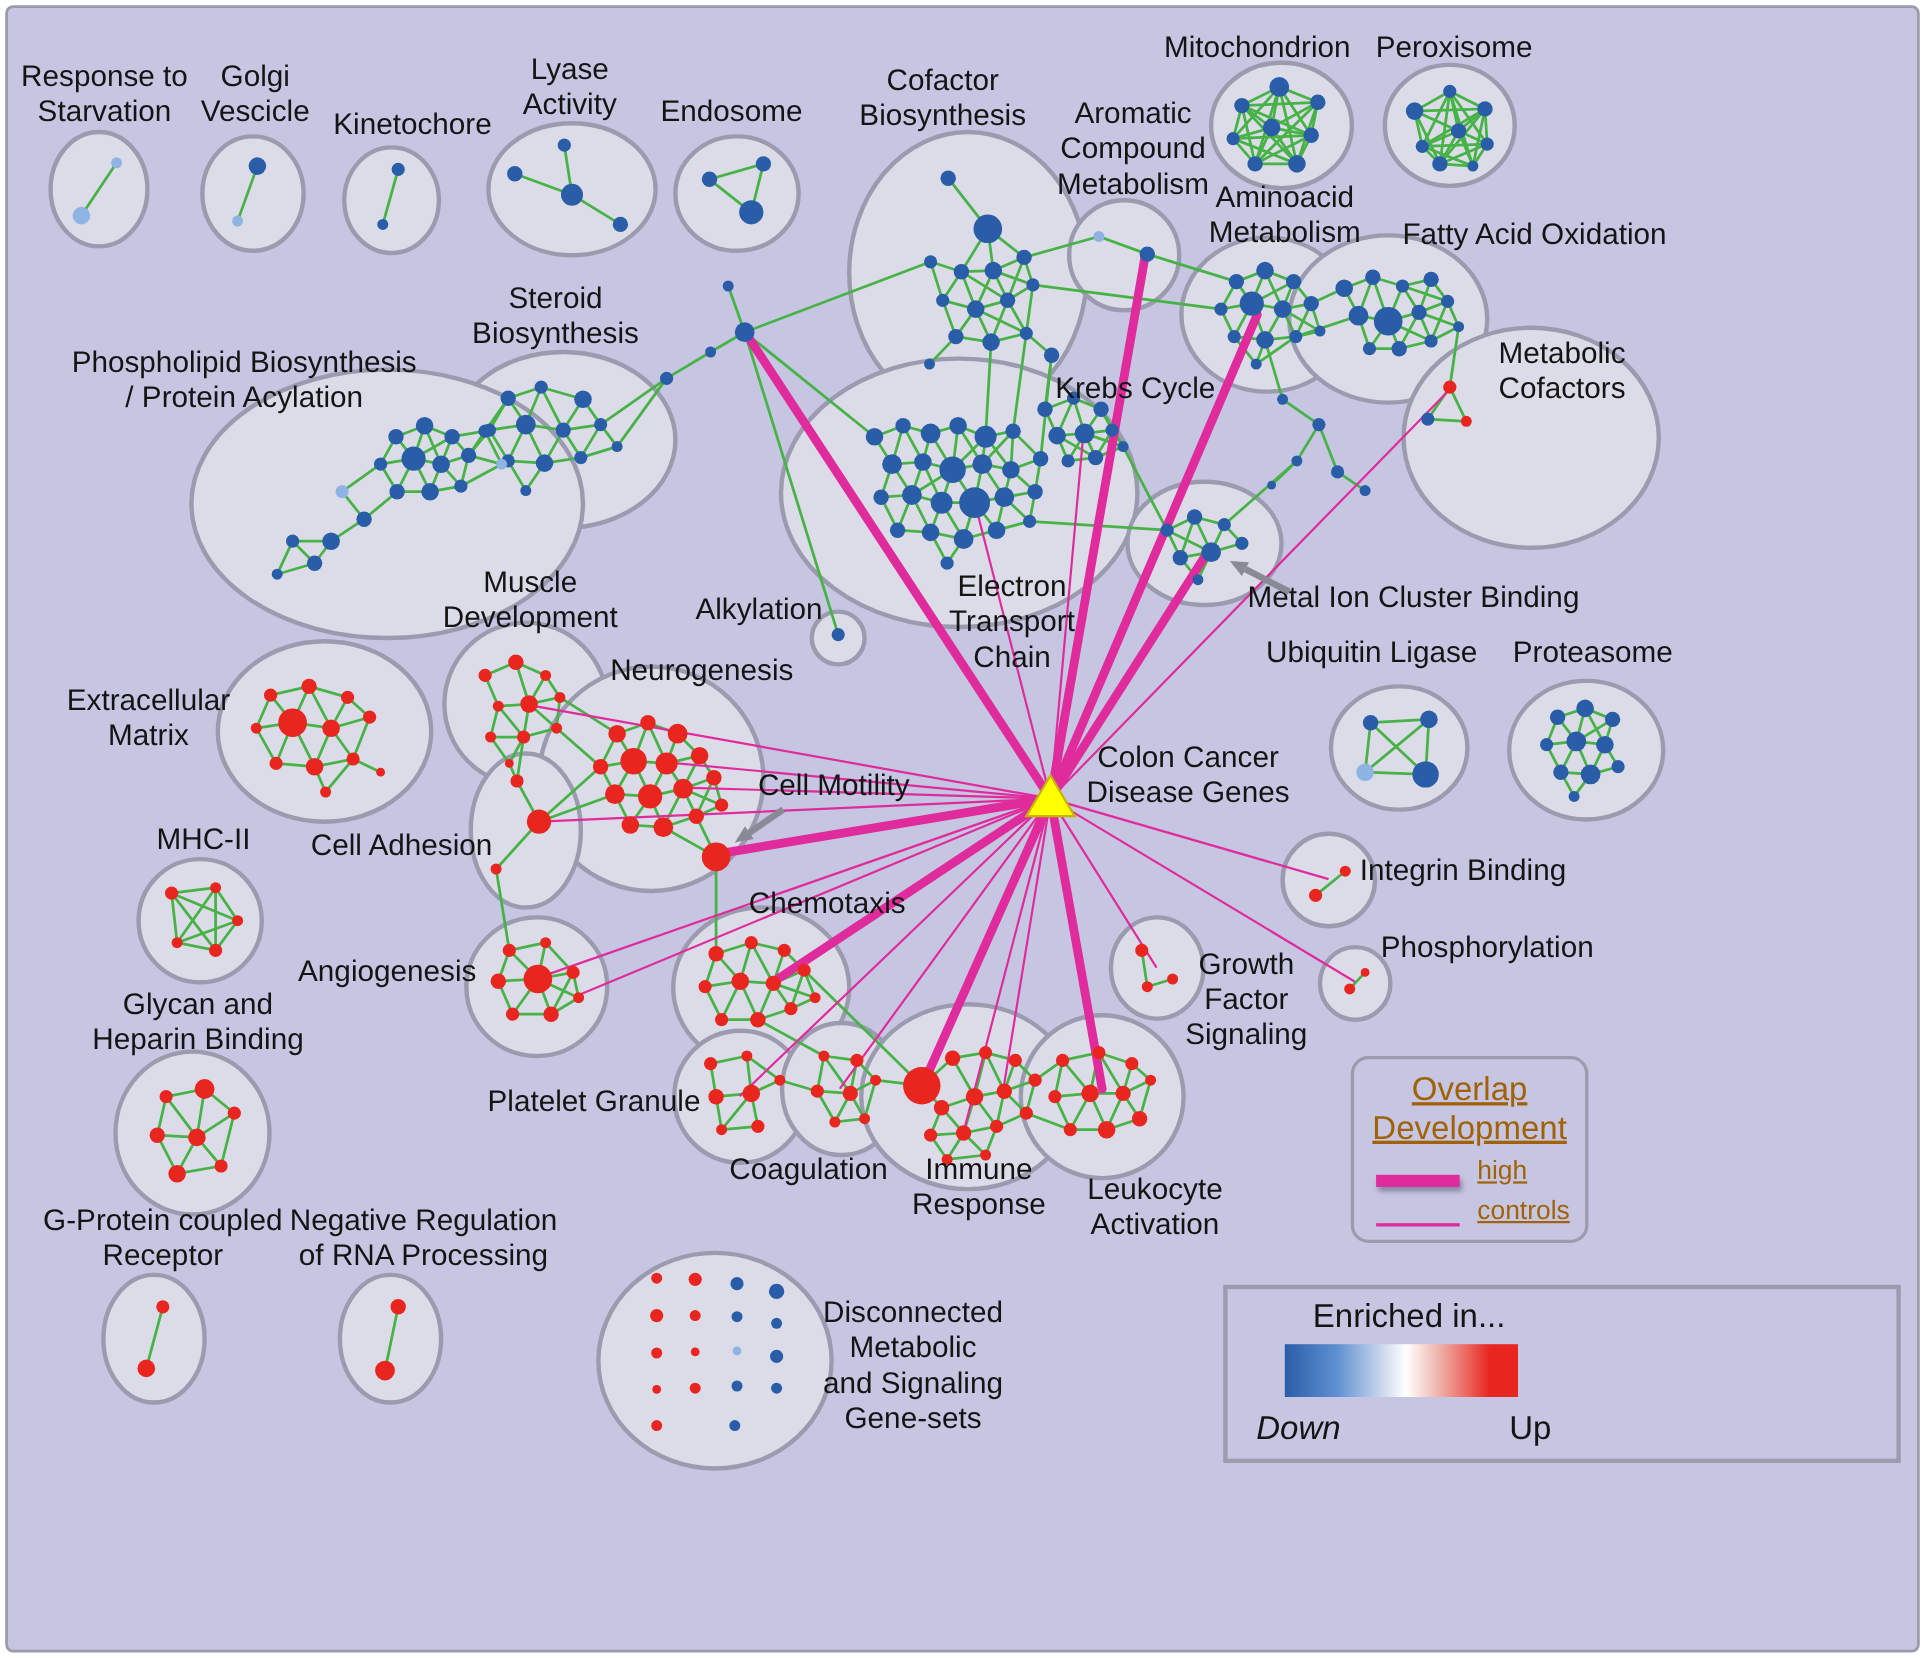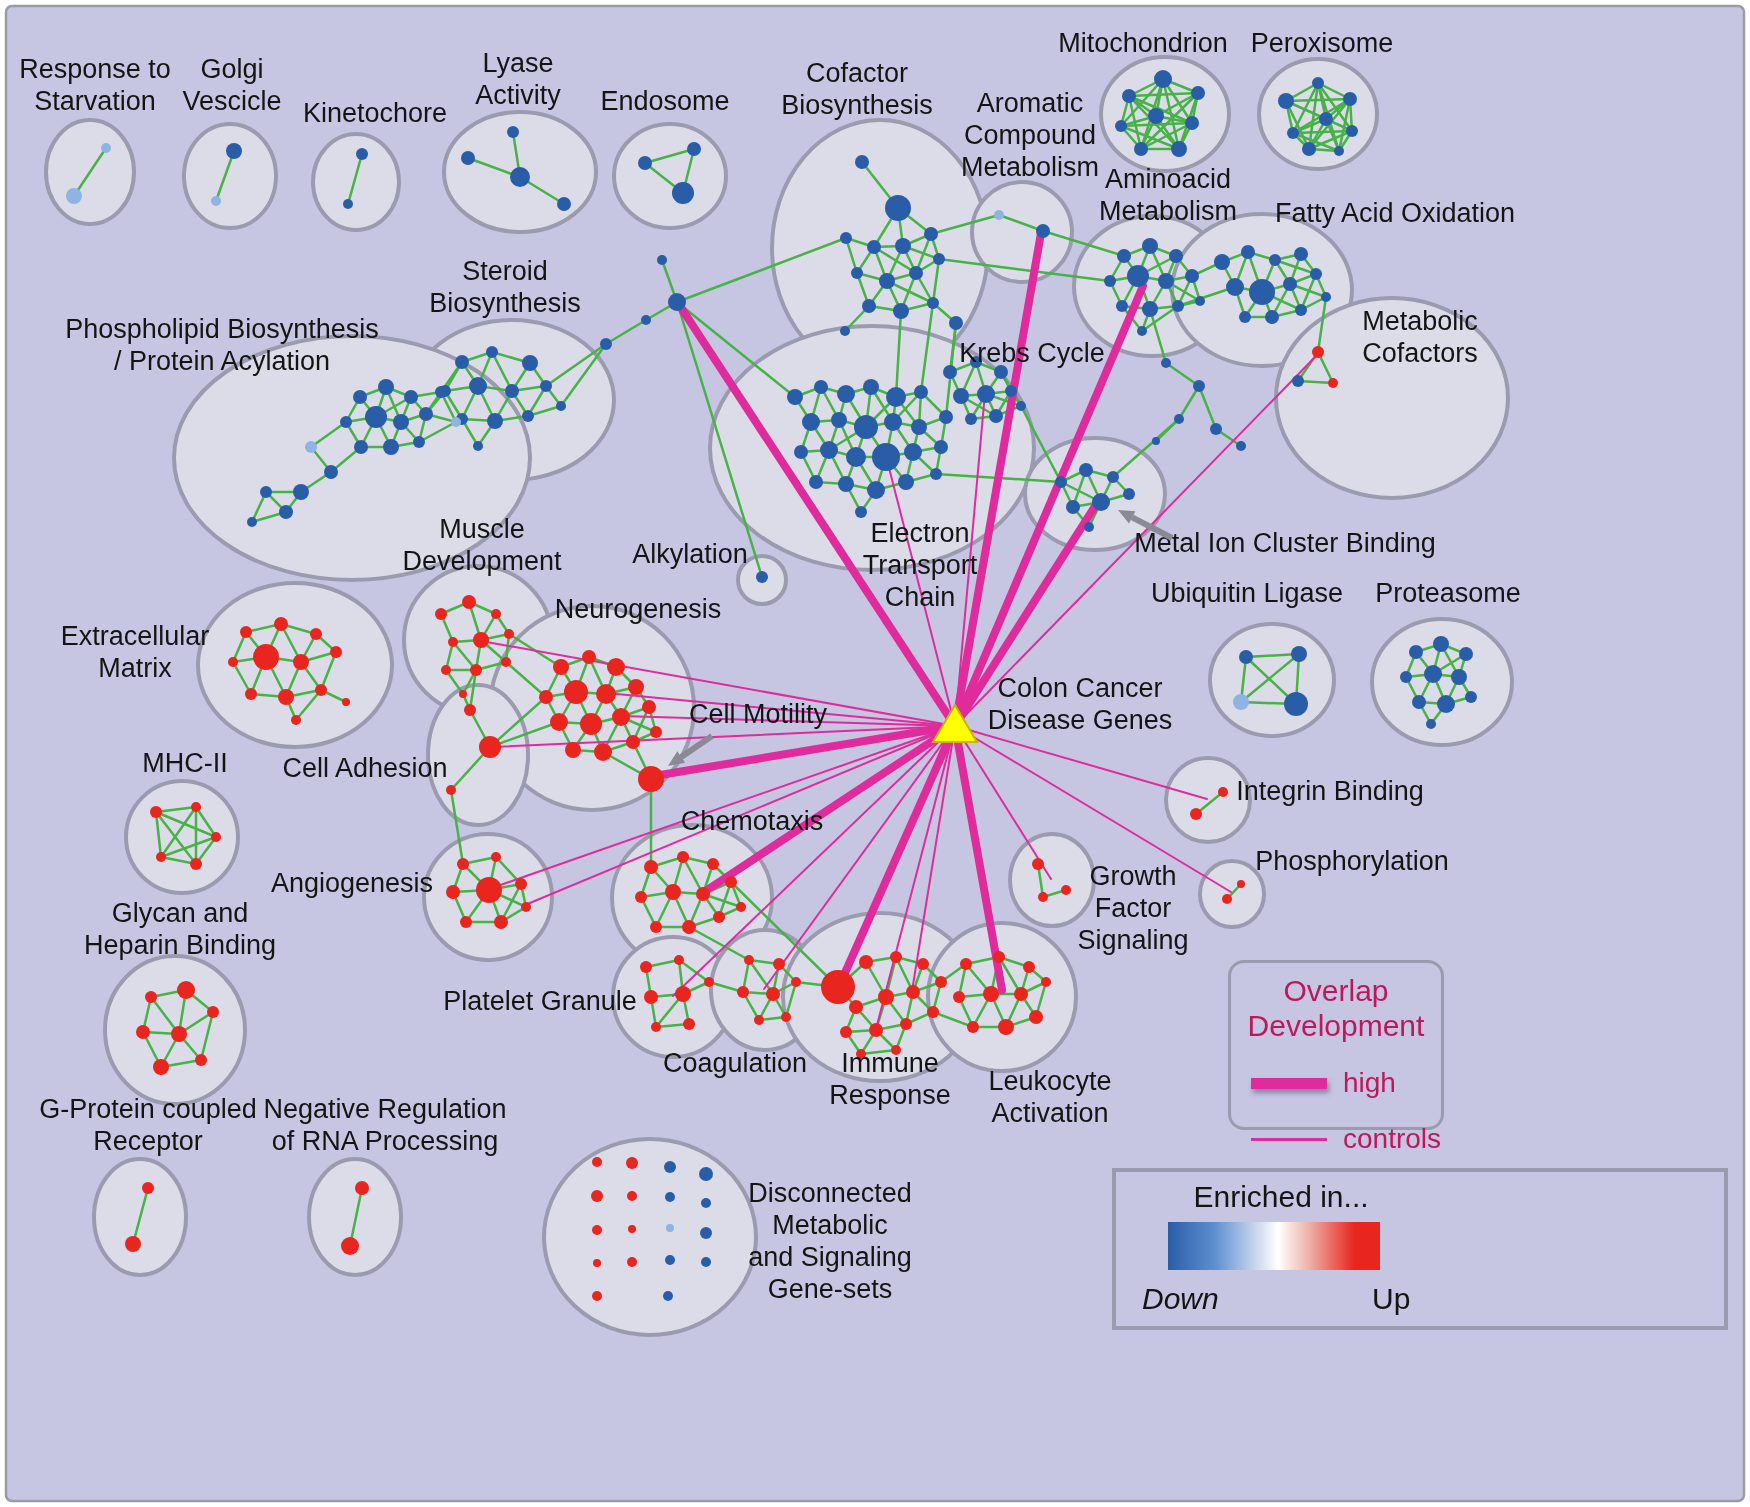--- a/index.html
+++ b/index.html
@@ -1,22 +1,22 @@
 <!DOCTYPE html>
 <html style="--magenta: #e02b9d; --frame: #9b9bb0; --gblue: #2a5da8; --gred: #e8251f;"><head>
 <meta charset="utf-8">
 <style>
   html,body{margin:0;padding:0;background:#ffffff;}
   .page{position:relative;width:1750px;height:1507px;font-family:"Liberation Sans",sans-serif;overflow:hidden;}
   .page svg{position:absolute;left:0;top:0;}
   .lbl{font-family:"Liberation Sans",sans-serif;font-size:27px;fill:#141414;}
   .legend-overlap{position:absolute;left:1228px;top:960px;width:216px;height:170px;border:3px solid var(--frame,#85859a);
-    border-radius:16px;box-sizing:border-box;color:#be185d;z-index:5;}
+    border-radius:16px;box-sizing:border-box;color:#a16207;z-index:5;text-decoration:underline;}
   .lo-title{text-align:center;font-size:30px;line-height:35px;margin-top:10px;}
-  .lo-row{display:flex;align-items:center;gap:16px;margin:24px 0 0 20px;font-size:28px;}
+  .lo-row{display:flex;align-items:flex-end;gap:16px;margin:8px 0 0 20px;font-size:24px;}
   .sw-high{width:76px;height:11px;background:var(--magenta,#e02b9d);box-shadow:2px 4px 5px rgba(80,80,115,.55);flex:0 0 auto;}
   .sw-mod{width:76px;height:3px;background:var(--magenta,#e02b9d);flex:0 0 auto;}
   .legend-enriched{position:absolute;left:1112px;top:1168px;width:616px;height:162px;border:4px solid var(--frame,#85859a);
     box-sizing:border-box;color:#141414;z-index:5;}
   .le-title{position:absolute;left:0;top:8px;width:330px;text-align:center;font-size:30px;}
   .le-bar{position:absolute;left:52px;top:50px;width:212px;height:48px;
     background:linear-gradient(to right,var(--gblue,#2050b8) 0%,#5d8fd0 22%,#cdd9ee 42%,#ffffff 52%,#eeb4ac 66%,var(--gred,#e41e1e) 88%);}
   .le-down{position:absolute;left:26px;top:110px;font-size:30px;font-style:italic;}
   .le-up{position:absolute;left:256px;top:110px;font-size:30px;}
   .le-side{position:absolute;left:276px;top:38px;width:180px;text-align:center;font-size:28px;line-height:32px;}

